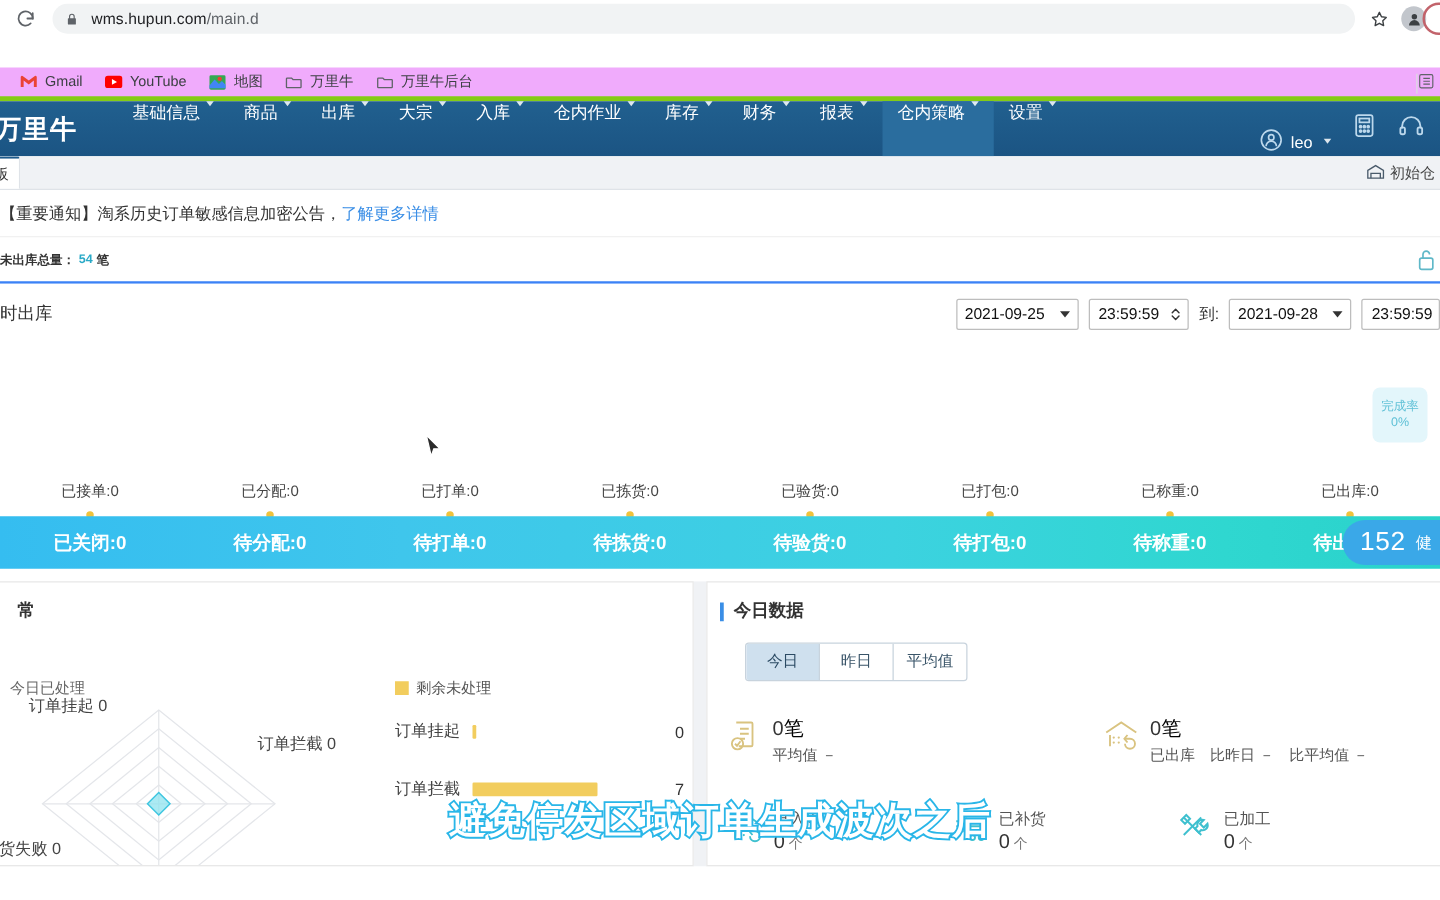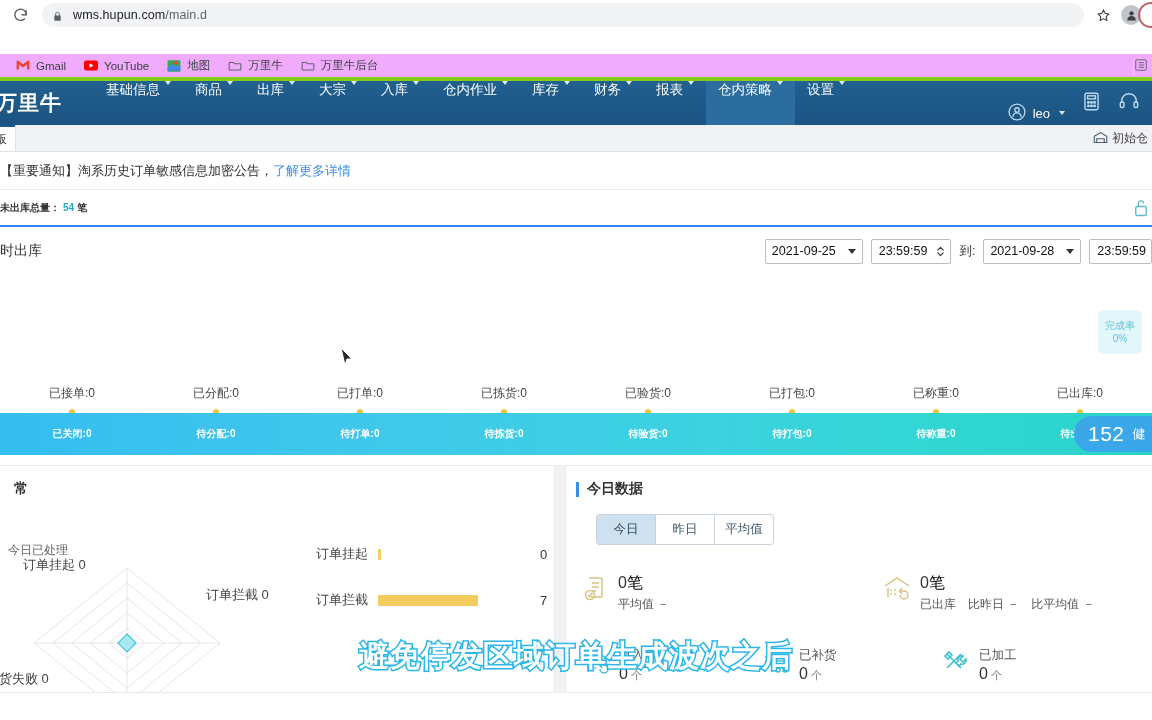--- a/index.html
+++ b/index.html
@@ -259,21 +259,21 @@
   }
   .funnel-bar {
     position: absolute; left: 0; right: 0; top: 138px;
     height: 42px;
     background: linear-gradient(90deg, #35bdf0 0%, #3fc6ec 28%, #3cd2e0 62%, #2fd7d0 85%, #2ad2cb 100%);
     display: flex; align-items: center;
   }
   .funnel-bar > div {
     flex: 1 1 0;
     text-align: center;
-    font-size: 10px; color: #ffffff; font-weight: 700;
+    font-size: 15px; color: #ffffff; font-weight: 700;
   }
   .dot-row {
     position: absolute; left: 0; right: 0; top: 134px;
     display: flex;
     pointer-events: none;
   }
   .dot-row > div { flex: 1 1 0; display: flex; justify-content: center; }
   .dot {
     width: 6px; height: 6px; border-radius: 50%;
     background: #f0c33c;
@@ -725,20 +725,24 @@
             </g>
             <polygon points="135,86 144,95 135,104 126,95" fill="#8fe3ef" fill-opacity=".75" stroke="#3fc6e0" stroke-width="1.2"></polygon>
           </svg>
           <div class="radar-lbl lbl-top">订单挂起 0</div>
           <div class="radar-lbl lbl-right">订单拦截 0</div>
 
           <div class="radar-lbl lbl-left">发货失败 0</div>
         </div>
 
         <div class="bars-col">
+          <div class="legend">
+            <i class="legend-sw"></i>
+            <span>剩余未处理</span>
+          </div>
           <div class="bar-row">
             <span class="bar-name">订单挂起</span>
             <span class="bar-track">
                 <i class="bar-fill" style="width:3px"></i>
               </span>
             <span class="bar-val">0</span>
           </div>
           <div class="bar-row">
             <span class="bar-name">订单拦截</span>
             <span class="bar-track">

